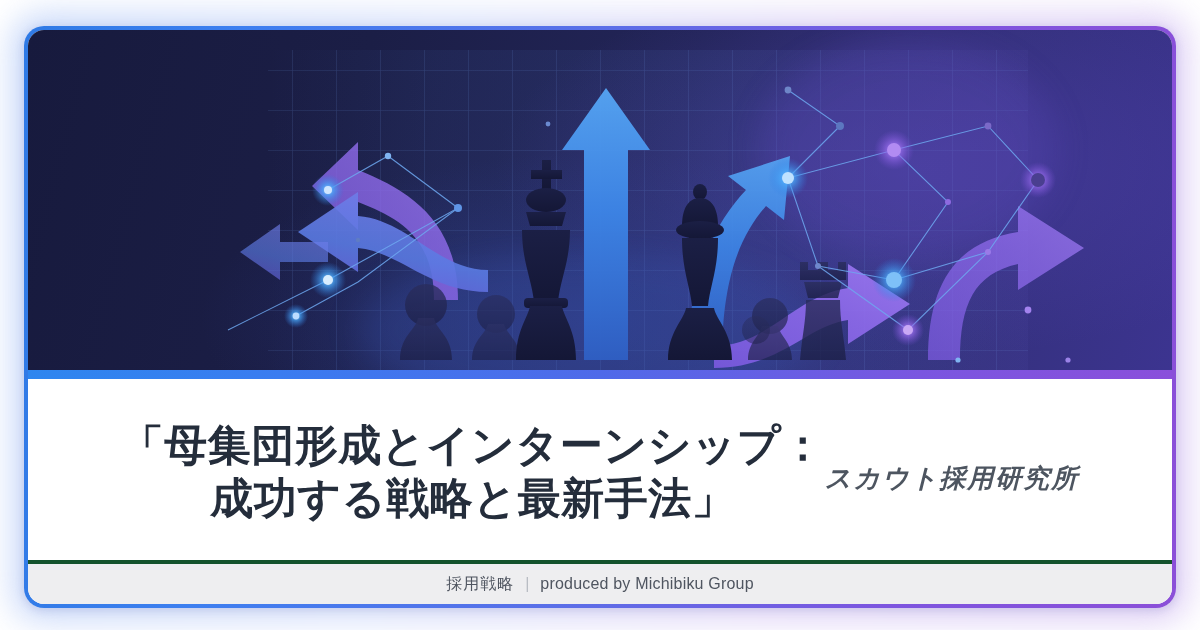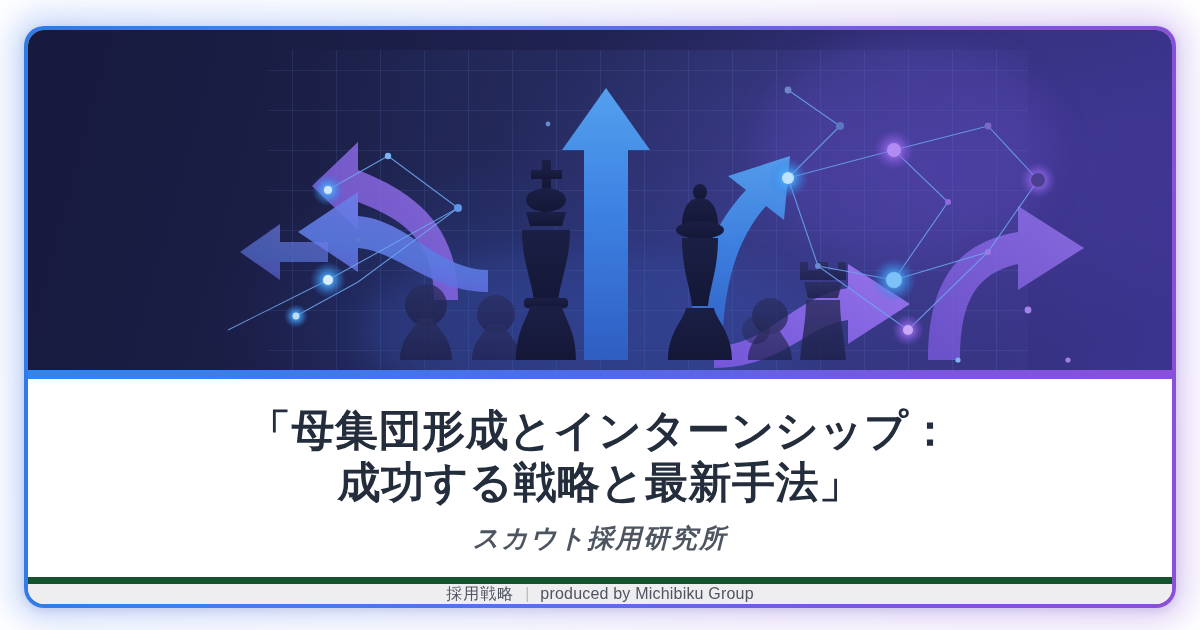--- a/index.html
+++ b/index.html
@@ -53,21 +53,21 @@
   #accent-bar{
     height:9px;
     background:linear-gradient(90deg,#2e86ef 0%,#3a7cf0 22%,#4f6ae9 50%,#7a56e0 78%,#8a4fdb 100%);
     flex:none;
   }
 
   
   #text-block{
     flex:1;
     background:#ffffff;
-    display:flex; flex-direction:column;
+    display:flex; flex-direction:row;
     align-items:center; justify-content:center;
     padding:10px 40px 6px;
   }
   #title{
     color:#242d3b;
     font-weight:bold;
     font-size:43px;
     line-height:1.22;
     letter-spacing:.5px;
     text-align:center;
@@ -78,23 +78,23 @@
     color:#4d5560;
     font-weight:bold;
     font-size:26px;
     letter-spacing:2px;
     text-align:center;
     font-style:italic;
   }
 
   
   #footer{
-    height:27px; flex:none;
+    height:44px; flex:none;
     background:#eeeef0;
-    border-top:7px solid #14532d;
+    border-top:4px solid #14532d;
     display:flex; align-items:center; justify-content:center;
     gap:0px;
   }
   #footer-inner{ display:flex; align-items:center; font-size:16px; color:#4f5560; }
   #footer-category{ letter-spacing:1px; }
   #footer-divider{ color:#b8bcc4; margin:0 11px; font-weight:300; }
   #footer-credit{ letter-spacing:.2px; }
 </style>
 </head>
 <body>

